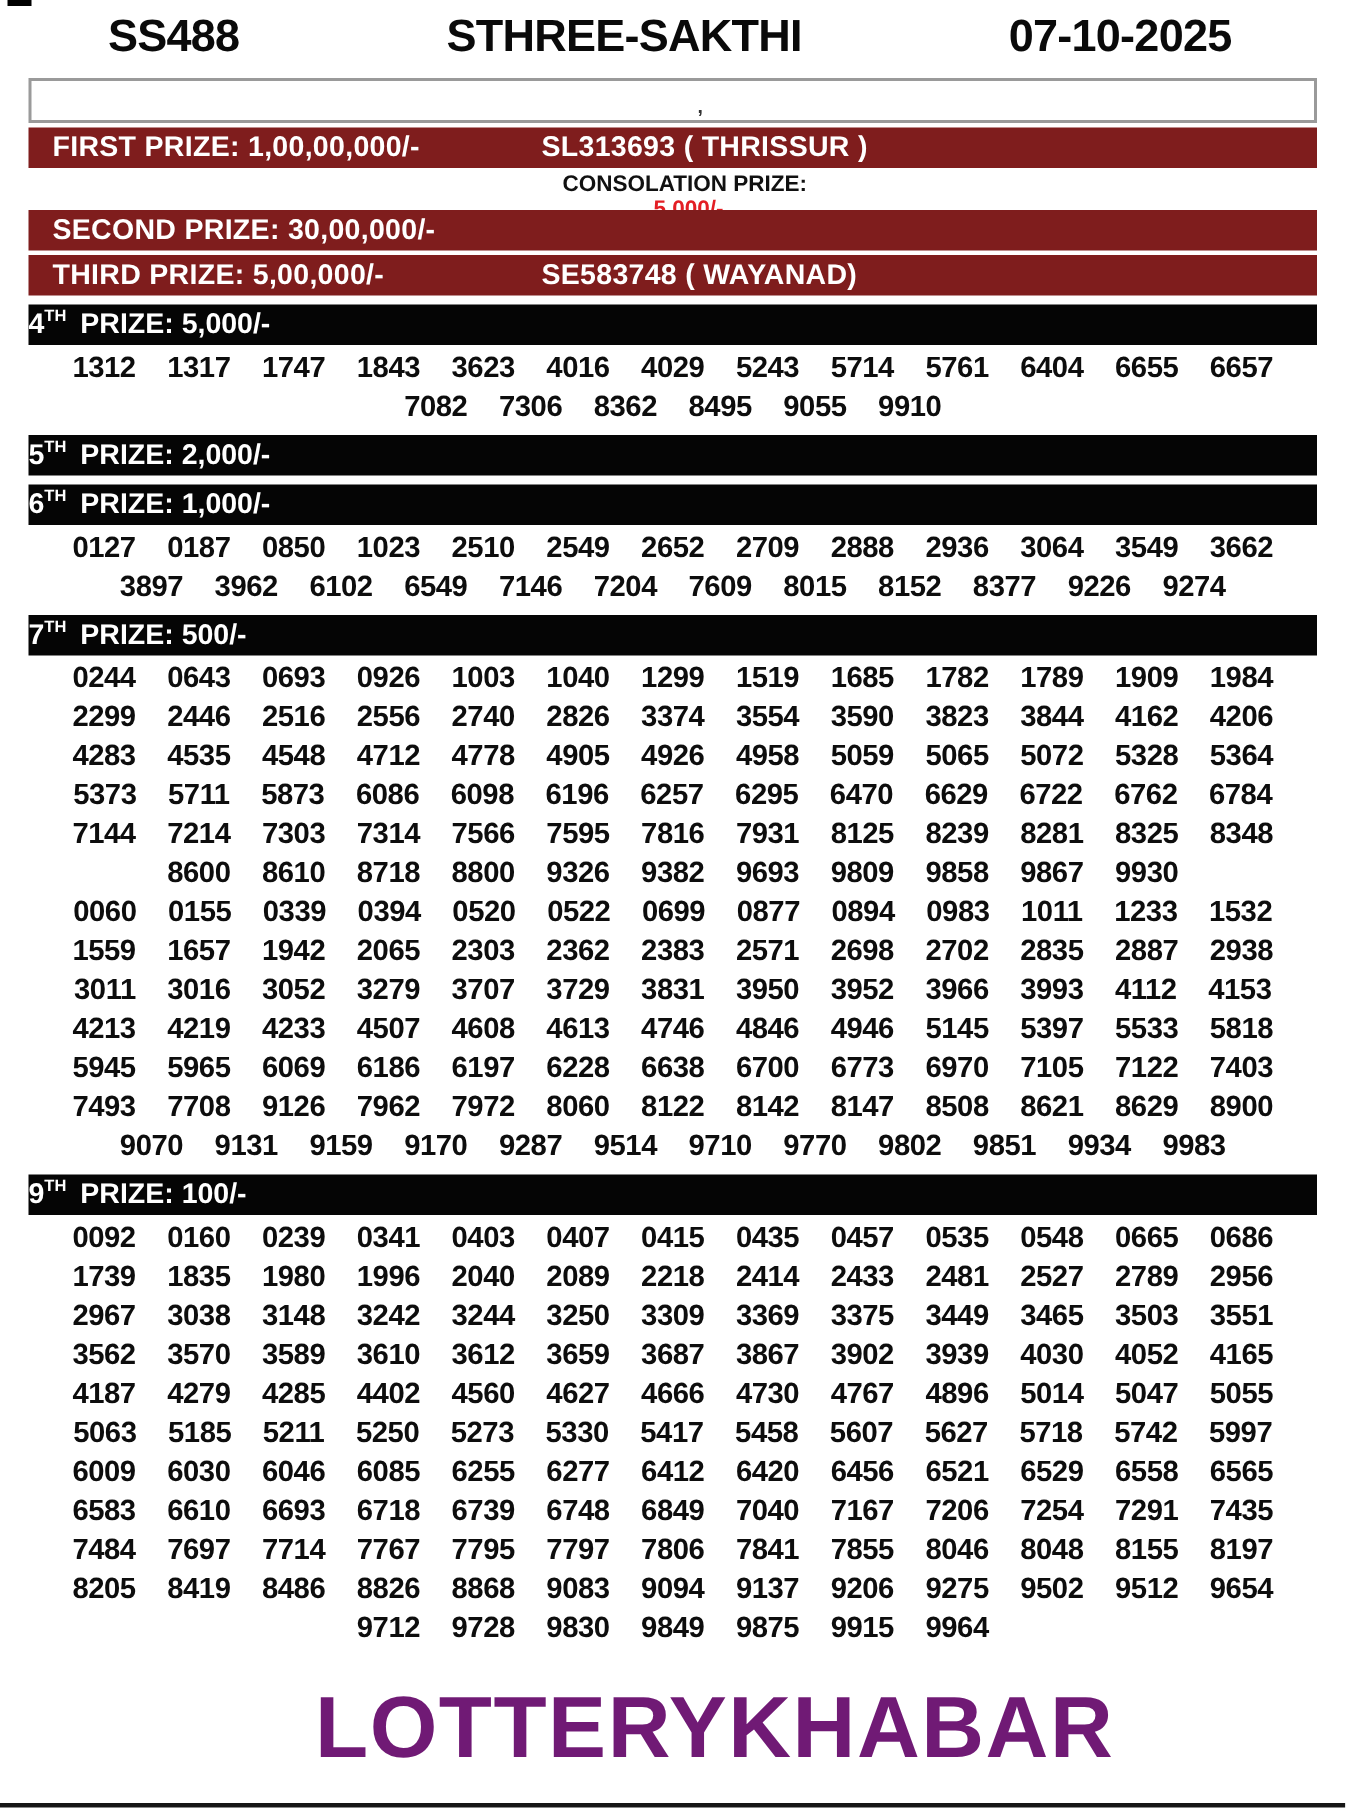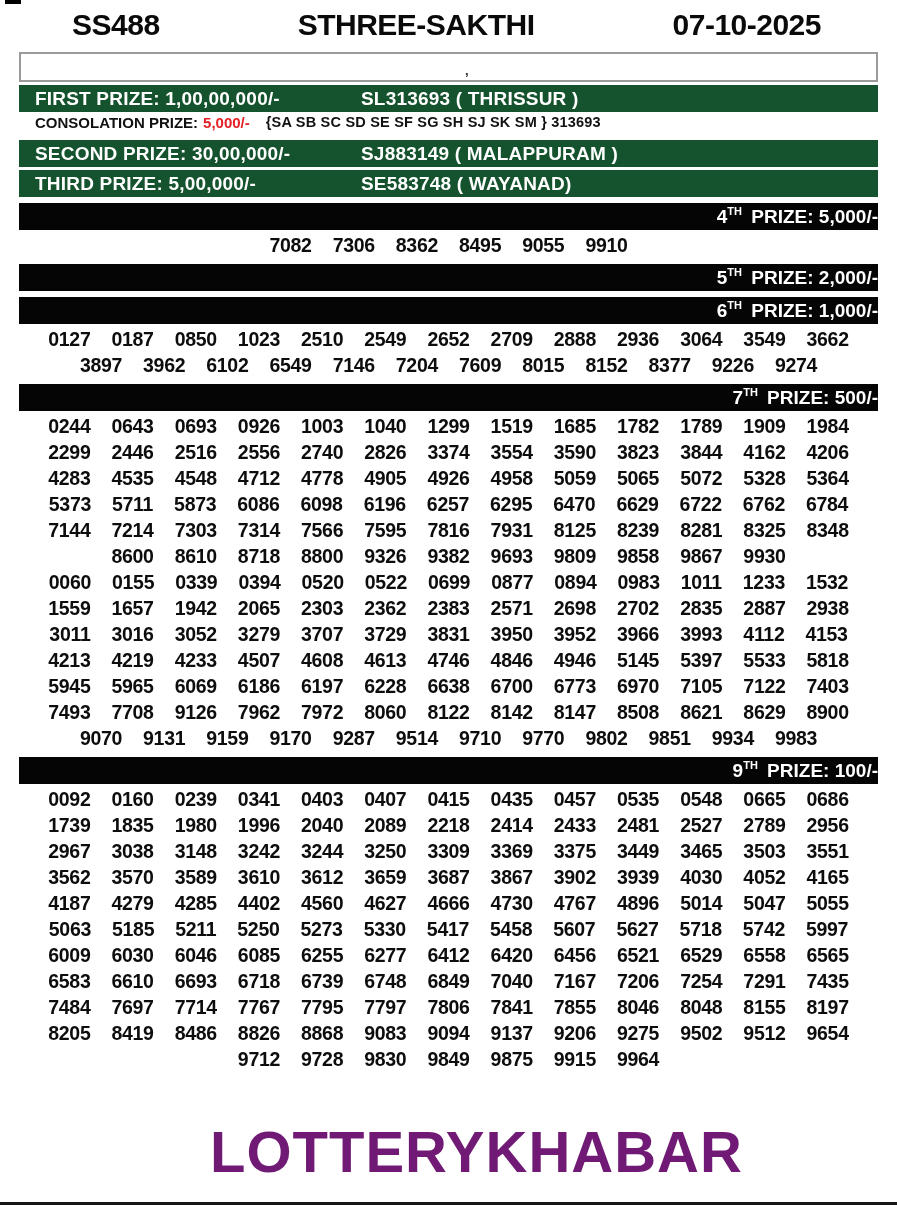--- a/index.html
+++ b/index.html
@@ -4,30 +4,30 @@
 <style>
   html,body{margin:0;padding:0;background:#ffffff;}
   body{width:897px;height:1212px;font-family:"Liberation Sans","DejaVu Sans",sans-serif;}
   .page{position:relative;width:897px;height:1212px;overflow:hidden;background:#fff;}
   .corner-mark{position:absolute;left:5px;top:0;width:16px;height:4px;background:#000;}
   .masthead{display:flex;justify-content:space-between;align-items:baseline;
             padding:8px 76px 0 72px;font-size:30px;font-weight:bold;color:#0a0a0a;
             letter-spacing:-0.5px;height:40px;}
   .whitebox{margin:4px 19px 0;height:26px;border:2px solid #9a9a9a;position:relative;background:#fff;}
   .stray-mark{position:absolute;left:444px;top:9px;font-size:13px;font-weight:bold;color:#333;}
-  .bar{margin:3px 19px 0;background:#14532d;color:#fff;height:27px;display:flex;align-items:center;
+  .bar{margin:3px 19px 0;background:#7f1d1d;color:#fff;height:27px;display:flex;align-items:center;
        font-weight:bold;font-size:19px;position:relative;letter-spacing:0.2px;}
   .bar .label{padding-left:16px;white-space:pre;}
   .bar .winner{position:absolute;left:342px;white-space:pre;}
-  .consolation{margin:2px 19px 0;padding-left:16px;height:23px;display:flex;align-items:flex-start;
-               font-weight:bold;font-size:15px;color:#111;white-space:pre;}
+  .consolation{margin:2px 19px 0;padding-left:16px;height:23px;display:flex;align-items:center;
+               font-weight:bold;font-size:15px;color:#111;white-space:pre;flex-direction:column;}
   .consolation .amount{color:#e31e24;margin-left:5px;}
   .consolation .series{font-size:14.5px;margin-left:16px;letter-spacing:0.2px;}
   .section-bar{margin:6px 19px 2px;background:#050505;color:#fff;height:27px;display:flex;
-               justify-content:flex-end;align-items:center;font-weight:bold;font-size:19px;}
+               justify-content:flex-start;align-items:center;font-weight:bold;font-size:19px;}
   .section-bar sup{font-size:11px;line-height:0;vertical-align:super;margin-right:4px;}
   .numrow{display:flex;justify-content:center;gap:21px;font-weight:bold;font-size:19.5px;
           line-height:26px;color:#0d0d0d;position:relative;z-index:1;letter-spacing:-0.3px;}
   .watermark{position:absolute;left:210px;top:1118px;font-size:58px;font-weight:bold;
              color:#701a75;letter-spacing:1px;z-index:0;white-space:nowrap;}
   .bottom-rule{position:absolute;left:0;right:0;bottom:7px;height:3px;background:#161616;}
 </style>
 </head>
 <body>
 
@@ -51,31 +51,45 @@
   </div>
 
   <div class="consolation">
     <span>CONSOLATION PRIZE:</span>
     <span class="amount">5,000/-</span>
     <span class="series">{SA SB SC SD SE SF SG SH SJ SK SM } 313693</span>
   </div>
 
   <div class="bar">
     <span class="label">SECOND PRIZE: 30,00,000/-</span>
-    <span class="winner">SJ883149 ( MALAPPURAM )</span>
   </div>
 
   <div class="bar">
     <span class="label">THIRD PRIZE: 5,00,000/-</span>
     <span class="winner">SE583748 ( WAYANAD)</span>
   </div>
 
   <div id="sections">
       <div class="section-bar">
         <span>4<sup>TH</sup> PRIZE: 5,000/-</span>
+      </div>
+      <div class="numrow">
+        <span class="num">1312</span>
+        <span class="num">1317</span>
+        <span class="num">1747</span>
+        <span class="num">1843</span>
+        <span class="num">3623</span>
+        <span class="num">4016</span>
+        <span class="num">4029</span>
+        <span class="num">5243</span>
+        <span class="num">5714</span>
+        <span class="num">5761</span>
+        <span class="num">6404</span>
+        <span class="num">6655</span>
+        <span class="num">6657</span>
       </div>
       <div class="numrow">
         <span class="num">7082</span>
         <span class="num">7306</span>
         <span class="num">8362</span>
         <span class="num">8495</span>
         <span class="num">9055</span>
         <span class="num">9910</span>
       </div>
       <div class="section-bar">

